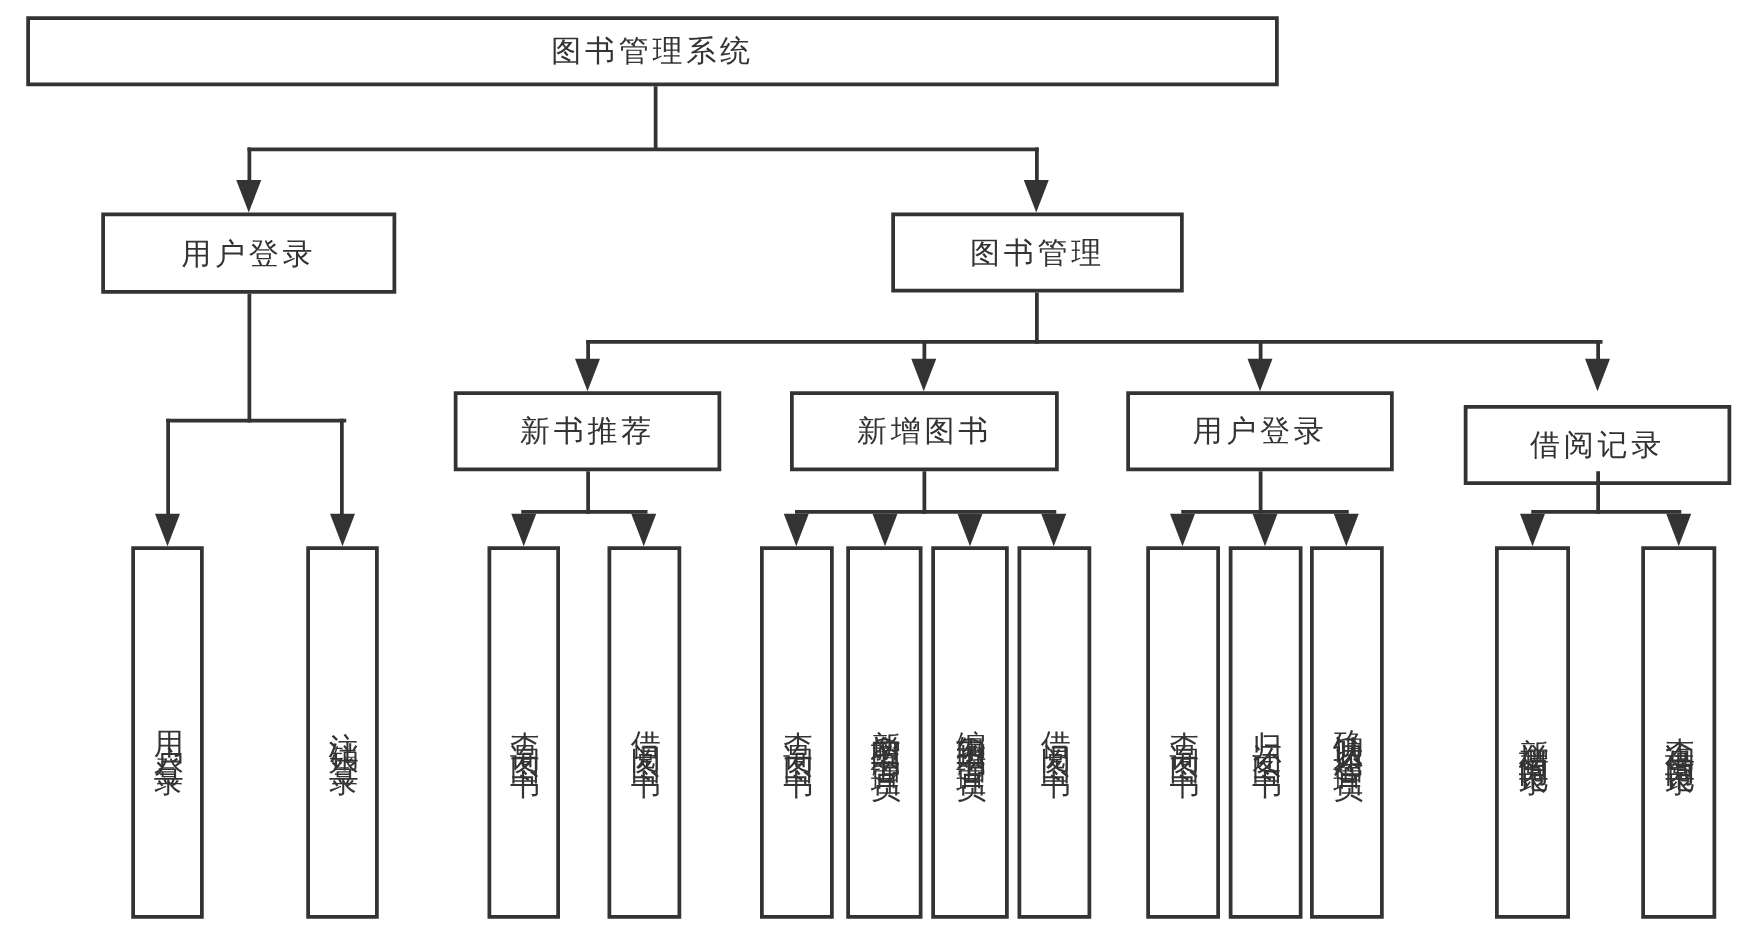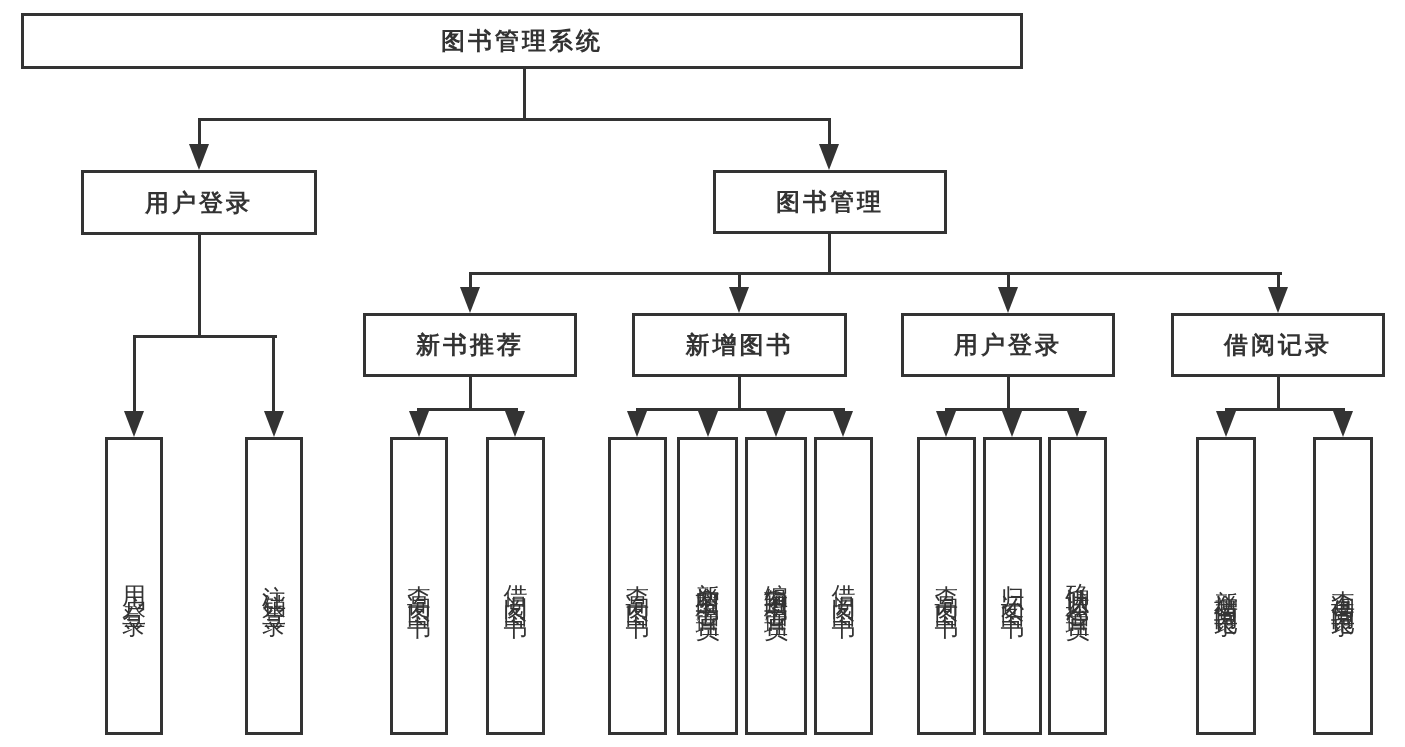--- a/index.html
+++ b/index.html
@@ -21,21 +21,20 @@
     display:flex;
     align-items:center;
     justify-content:center;
     color: var(--text, #333333);
   }
   .hlabel {
     font-size:24px;
     letter-spacing:3px;
     white-space:nowrap;
     text-align:center;
-    font-weight:bold;
   }
   .vtext {
     writing-mode:vertical-rl;
     font-size:24px;
     letter-spacing:10px;
     line-height:1;
     color: var(--text, #333333);
   }
   .vtext.tight { letter-spacing:5px; }
   .line {
@@ -103,21 +102,21 @@
 
   <div class="box" style="left:363px; top:313px; width:214px; height:64px;align-items:center;">
     <span class="hlabel">新书推荐</span>
   </div>
   <div class="box" style="left:632px; top:313px; width:215px; height:64px;">
     <span class="hlabel">新增图书</span>
   </div>
   <div class="box" style="left:901px; top:313px; width:214px; height:64px;">
     <span class="hlabel">用户登录</span>
   </div>
-  <div class="box" style="left:1171px; top:313px; width:214px; height:64px;">
+  <div class="box" style="left:1171px; top:324px; width:214px; height:64px;">
     <span class="hlabel">借阅记录</span>
   </div>
 
   <div class="line" style="left:469px; top:377px; width:3px; height:34px;"></div>
   <div class="line" style="left:417px; top:408px; width:101px; height:3px;"></div>
   <div class="arrow" style="left:409px; top:411px;"></div>
   <div class="arrow" style="left:505px; top:411px;"></div>
 
   <div class="line" style="left:738px; top:377px; width:3px; height:34px;"></div>
   <div class="line" style="left:636px; top:408px; width:209px; height:3px;"></div>

